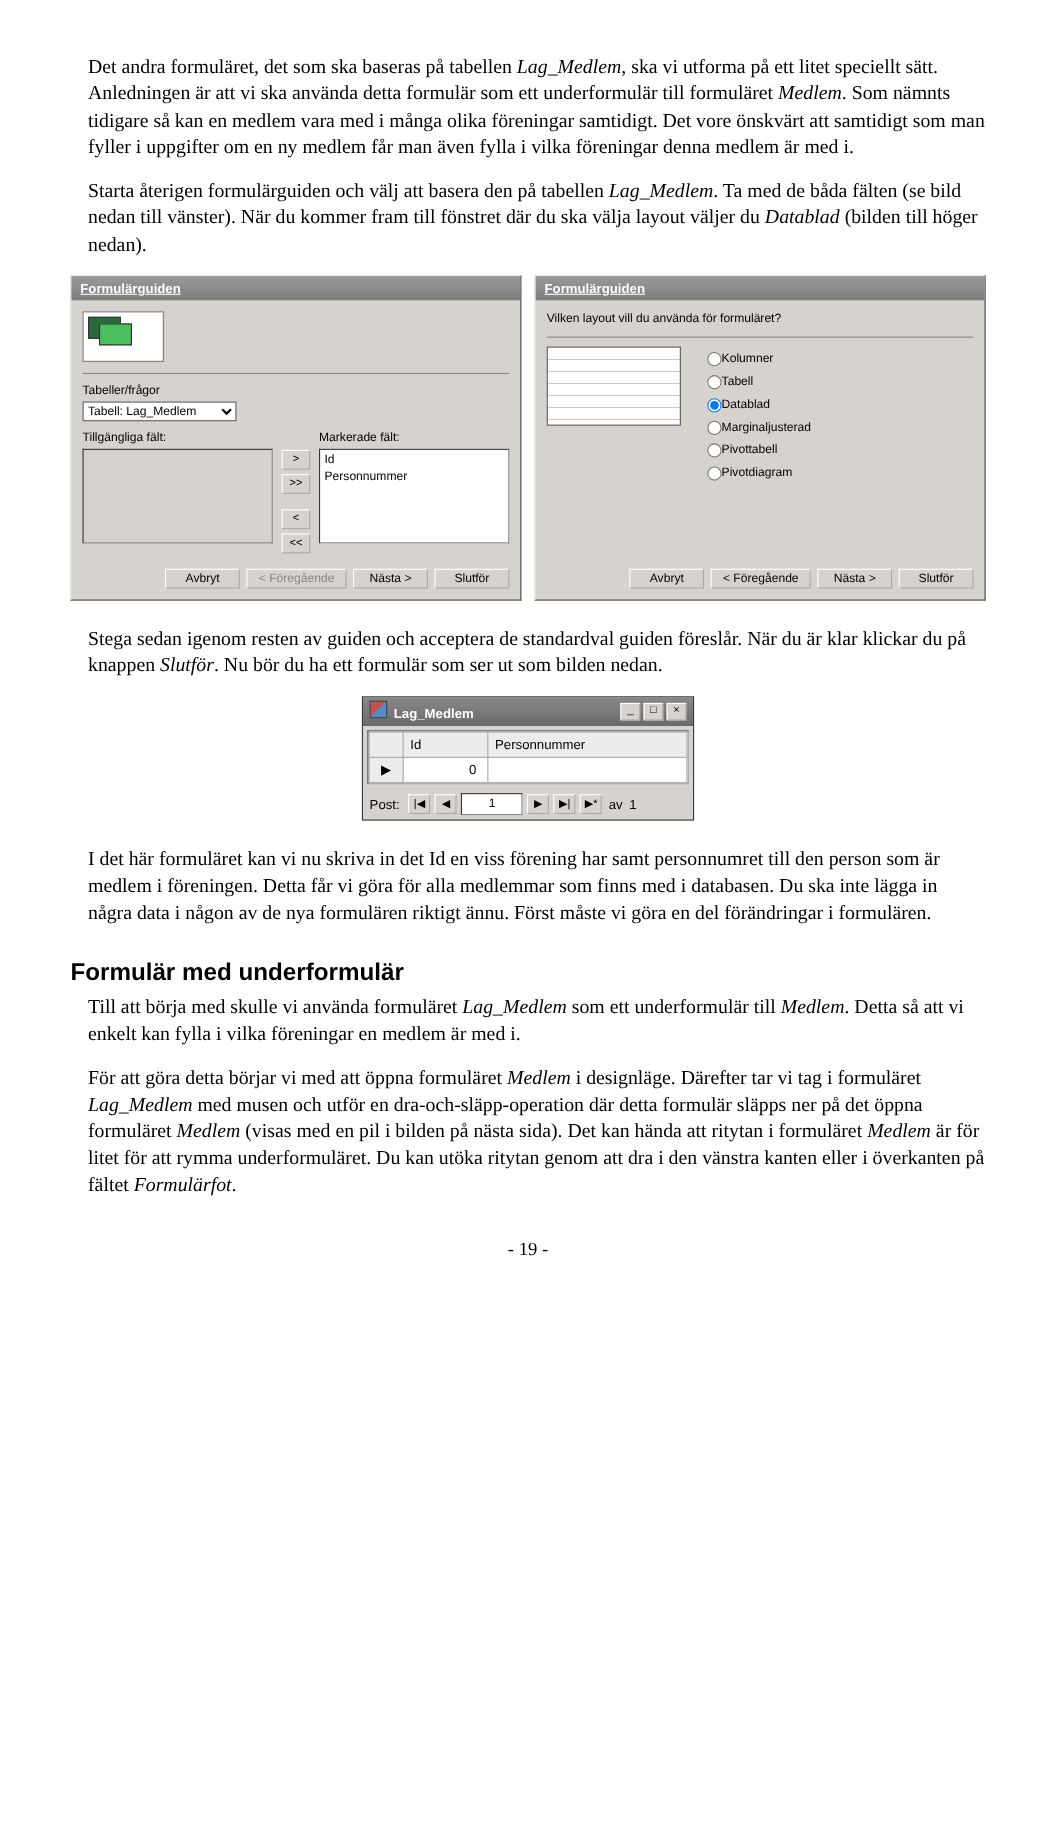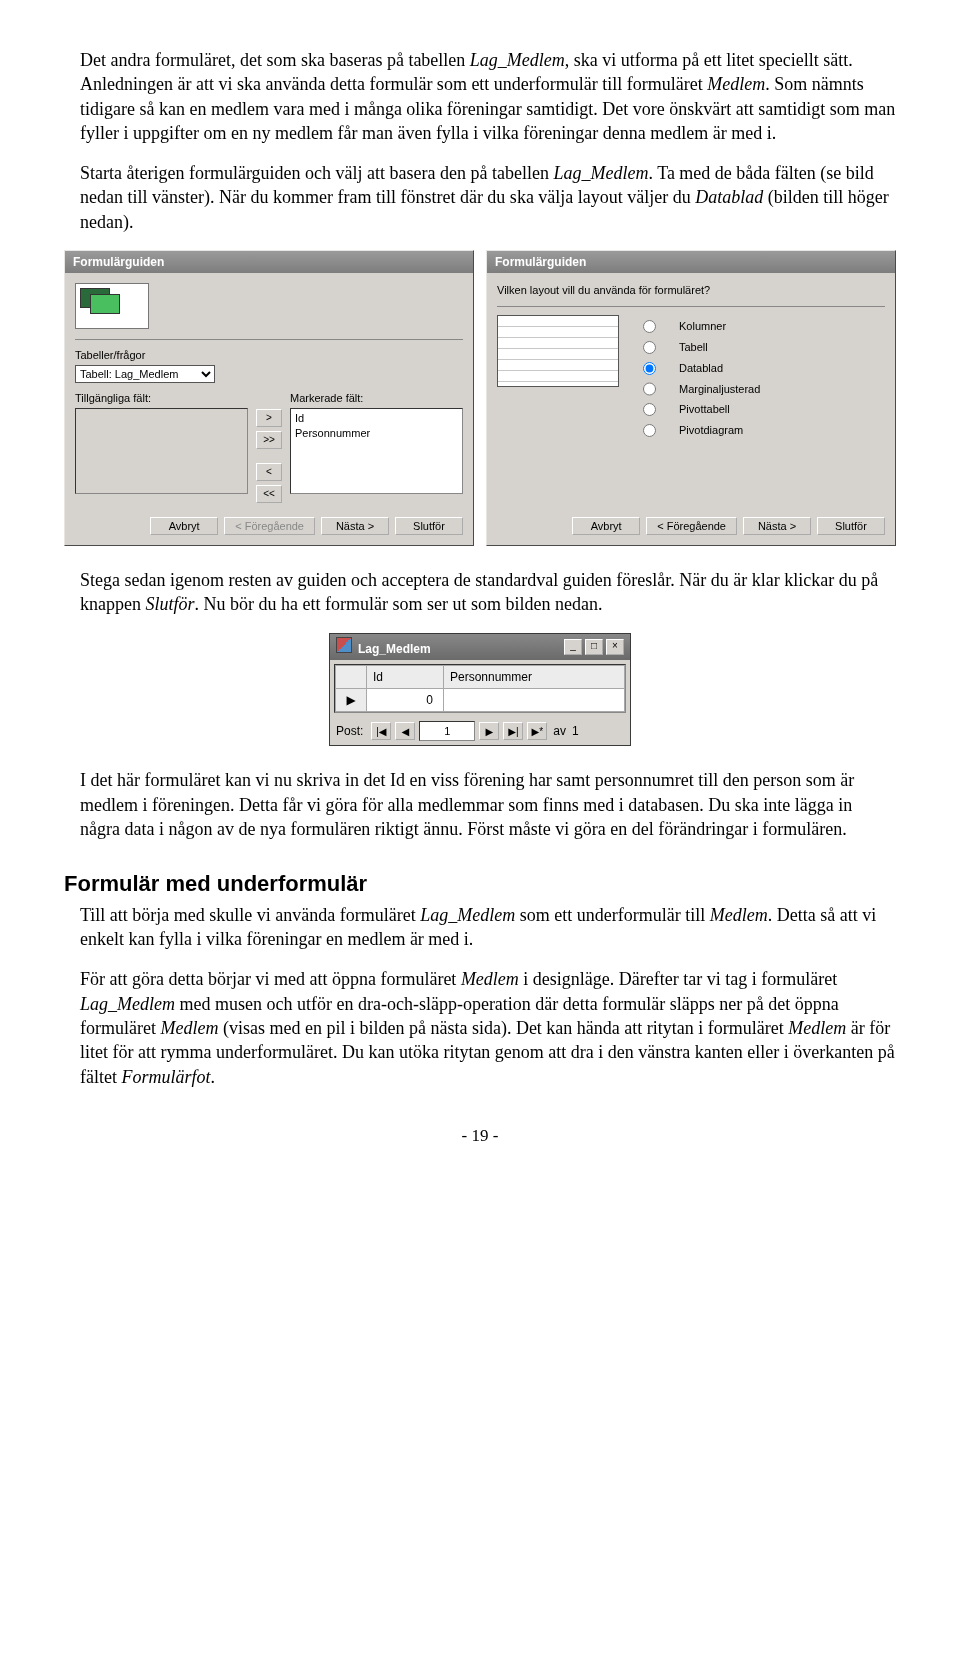--- a/index.html
+++ b/index.html
@@ -37,20 +37,21 @@
     font-family: Tahoma, Arial, sans-serif;
     font-size: 11px;
     color: #000;
   }
   .wiz .titlebar {
     background: linear-gradient(#9a9a9a,#7d7d7d);
     color: #fff;
     font-weight: bold;
     font-size: 12px;
     padding: 3px 8px;
+    text-decoration: underline;
   }
   .wiz .body {
     padding: 10px 10px 6px 10px;
     flex: 1;
   }
   .wiz .qrow {
     display: flex;
     align-items: flex-start;
     gap: 12px;
     margin-bottom: 10px;
@@ -135,21 +136,21 @@
     border: 1px outset #fff;
     padding: 0;
     line-height: 14px;
   }
   .wiz .radios {
     display: flex;
     flex-direction: column;
     gap: 6px;
     padding: 4px 0 0 8px;
   }
-  .wiz .radios label { display:flex; gap:23px; }
+  .wiz .radios label { display:flex; gap:0; }
   .wiz .radios input { margin:0; }
   .wiz .layoutrow {
     display:flex;
     gap: 16px;
     align-items: flex-start;
   }
   .wiz .footer {
     display: flex;
     justify-content: flex-end;
     gap: 6px;

